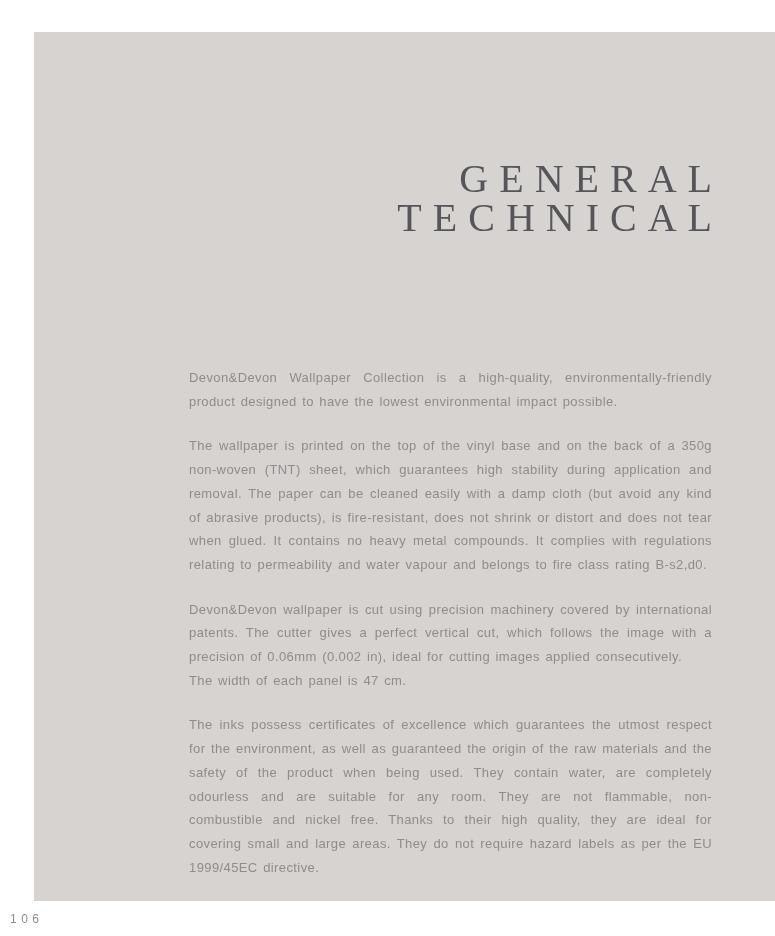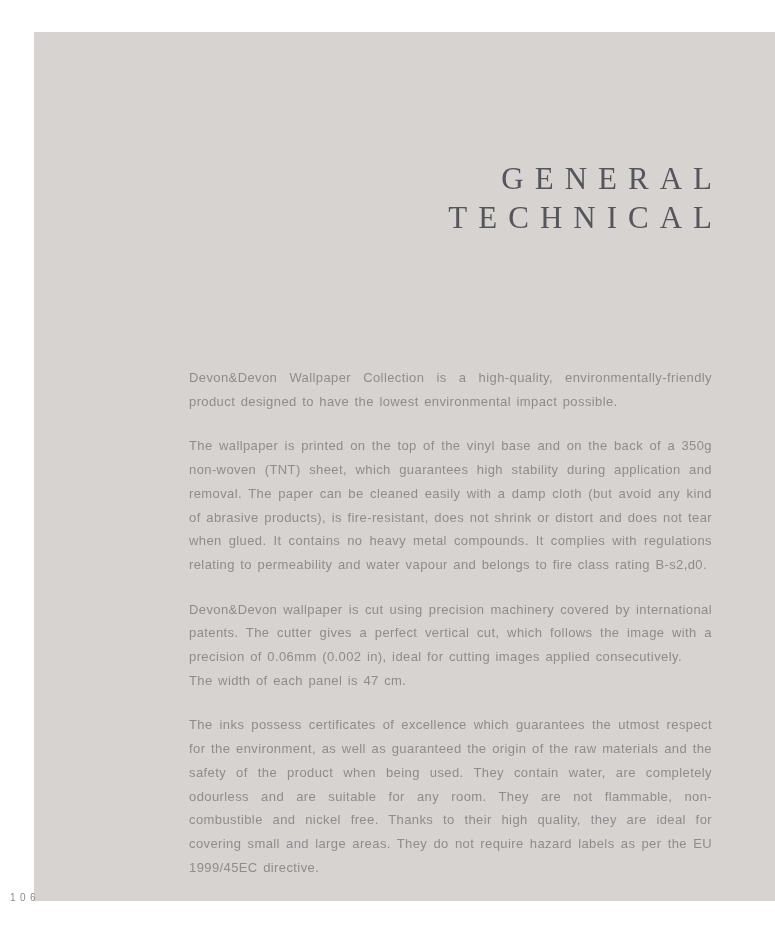--- a/index.html
+++ b/index.html
@@ -26,21 +26,21 @@
     height: 869px;
     background: #d6d3d1;
   }
   .title {
     position: absolute;
     top: 127px;
     right: 63px;
     margin: 0;
     font-family: "Liberation Serif", serif;
     font-weight: 400;
-    font-size: 31px;
+    font-size: 40px;
     line-height: 39px;
     color: #56555a;
     text-align: right;
   }
   .title-line {
     display: block;
     letter-spacing: 11px;
     margin-right: -11px;
   }
   .body-copy {
@@ -58,22 +58,22 @@
     color: #8f8c8b;
     text-align: justify;
     white-space: pre-line;
   }
   .body-copy p:last-child {
     margin-bottom: 13px;
   }
   .page-number {
     position: absolute;
     left: 10px;
-    top: 892px;
-    font-size: 10px;
+    top: 912px;
+    font-size: 12px;
     letter-spacing: 4.5px;
     color: #8b8b8b;
   }
 </style>
 </head>
 <body>
 
 <div class="sheet">
 
   <div class="panel">

